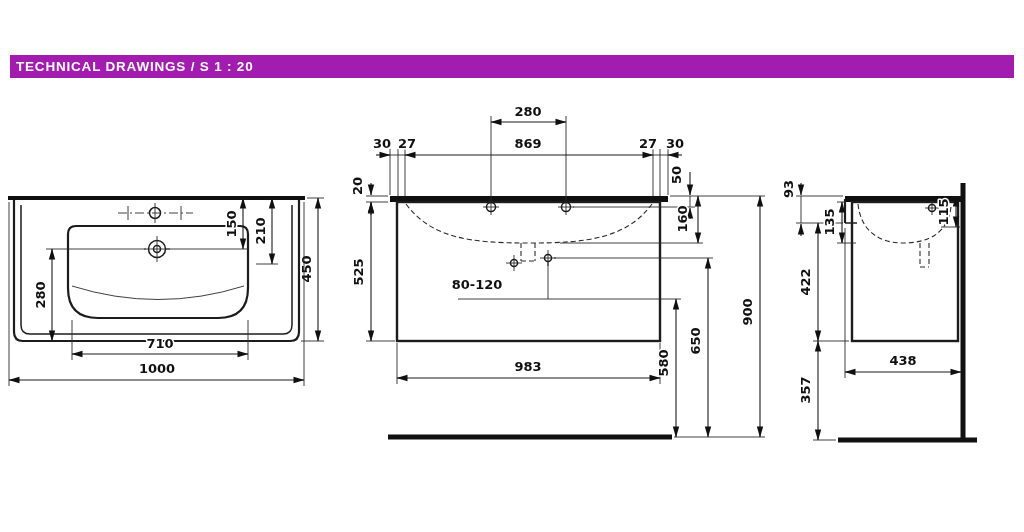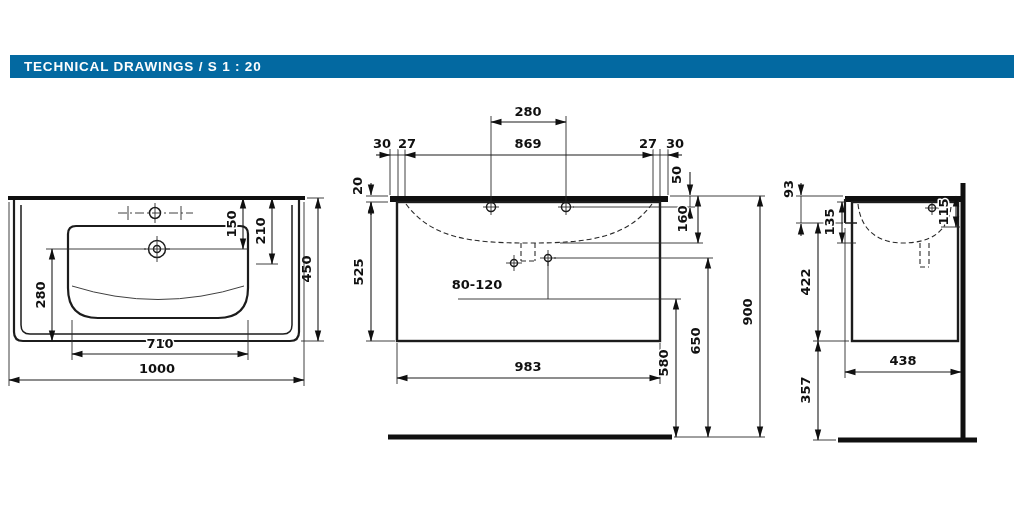--- a/index.html
+++ b/index.html
@@ -1,20 +1,20 @@
 <!DOCTYPE html>
 <html><head>
 <meta charset="utf-8">
 <style>
   html,body{margin:0;padding:0;background:#fff;}
   body{width:1024px;height:532px;position:relative;overflow:hidden;
        font-family:"Liberation Sans",sans-serif;}
   .header-bar{position:absolute;left:10px;top:55px;width:1004px;height:23px;
-      background:#0369a1;color:#fdfdfd;font-weight:bold;font-size:13.5px;
-      letter-spacing:0.8px;line-height:23px;padding-left:14px;box-sizing:border-box;
+      background:#a21caf;color:#fdfdfd;font-weight:bold;font-size:13.5px;
+      letter-spacing:0.8px;line-height:23px;padding-left:6px;box-sizing:border-box;
       font-family:"Liberation Sans",sans-serif;}
   svg{position:absolute;left:0;top:0;}
   .ol   {stroke:#1c1c1c;stroke-width:2.2;fill:none;stroke-linejoin:round;}
   .ol24 {stroke:#1c1c1c;stroke-width:2.4;fill:none;}
   .ol15 {stroke:#1c1c1c;stroke-width:1.5;fill:none;}
   .thick{stroke:#101010;stroke-width:5;fill:none;}
   .thick4{stroke:#101010;stroke-width:4;fill:none;}
   .thin {stroke:#2a2a2a;stroke-width:0.9;fill:none;}
   .dim  {stroke:#1c1c1c;stroke-width:1.1;fill:none;}
   .dash {stroke:#2a2a2a;stroke-width:1.1;fill:none;stroke-dasharray:5 3;}

